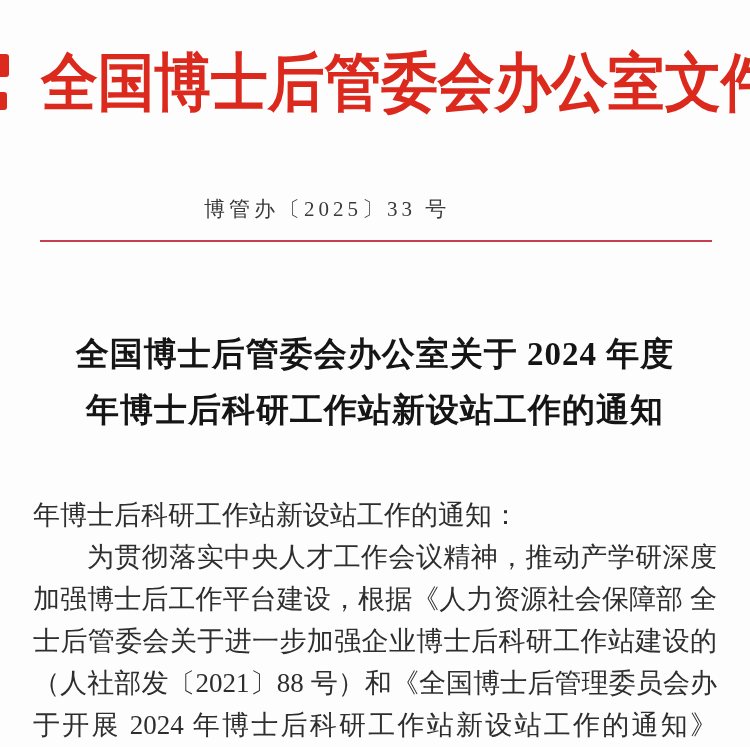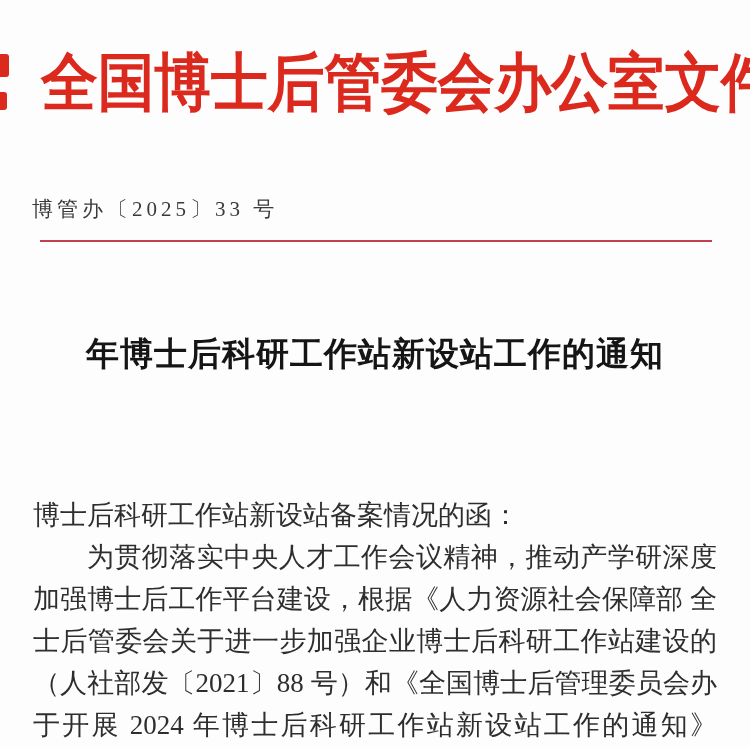--- a/index.html
+++ b/index.html
@@ -40,25 +40,25 @@
     background: #dc291d;
     border-radius: 0 3px 3px 0;
   }
   .artifact-1 { top: 54px; width: 9px; height: 23px; }
   .artifact-2 { top: 92px; width: 7px; height: 18px; }
   .doc-number {
     position: absolute;
     top: 194px;
     left: 0;
     width: 654px;
+    text-align: center;
     font-size: 21px;
     line-height: 30px;
     letter-spacing: 4px;
     color: #3a3a3a;
-    padding-left: 32px;
   }
   .divider {
     position: absolute;
     top: 240px;
     left: 40px;
     width: 672px;
     height: 2px;
     background: #c5404e;
   }
   .title {
@@ -109,25 +109,26 @@
 
   <div class="header">
     <span class="header-text">全国博士后管委会办公室文件</span>
   </div>
 
   <div class="doc-number">博管办〔2025〕33 号</div>
 
   <div class="divider"></div>
 
   <div class="title">
+    <div>全国博士后管委会办公室关于 2024 年度</div>
     <div>年博士后科研工作站新设站工作的通知</div>
   </div>
 
   <div class="body-text">
-    <div class="salutation">博士后科研工作站新设站备案情况的函：</div>
+    <div class="salutation">年博士后科研工作站新设站工作的通知：</div>
     <div class="para-line indent">为贯彻落实中央人才工作会议精神，推动产学研深度融合，</div>
     <div class="para-line">加强博士后工作平台建设，根据《人力资源社会保障部 全国博</div>
     <div class="para-line">士后管委会关于进一步加强企业博士后科研工作站建设的通知》</div>
     <div class="para-line">（人社部发〔2021〕88 号）和《全国博士后管理委员会办公室关</div>
     <div class="para-line">于开展 2024 年博士后科研工作站新设站工作的通知》（博管办</div>
   </div>
 
 </div>
 
 </body></html>

